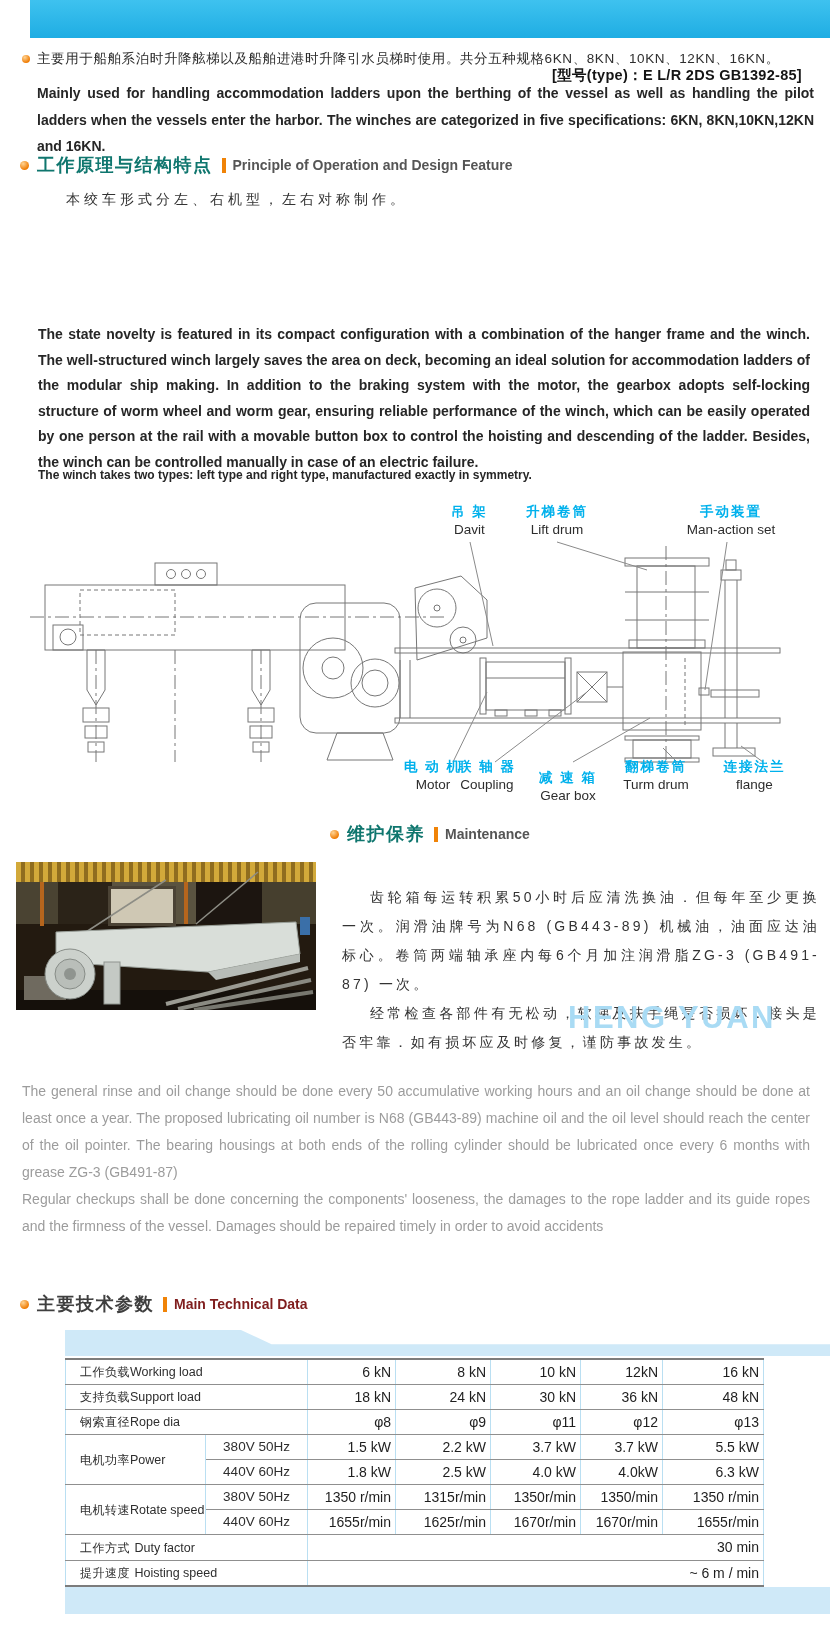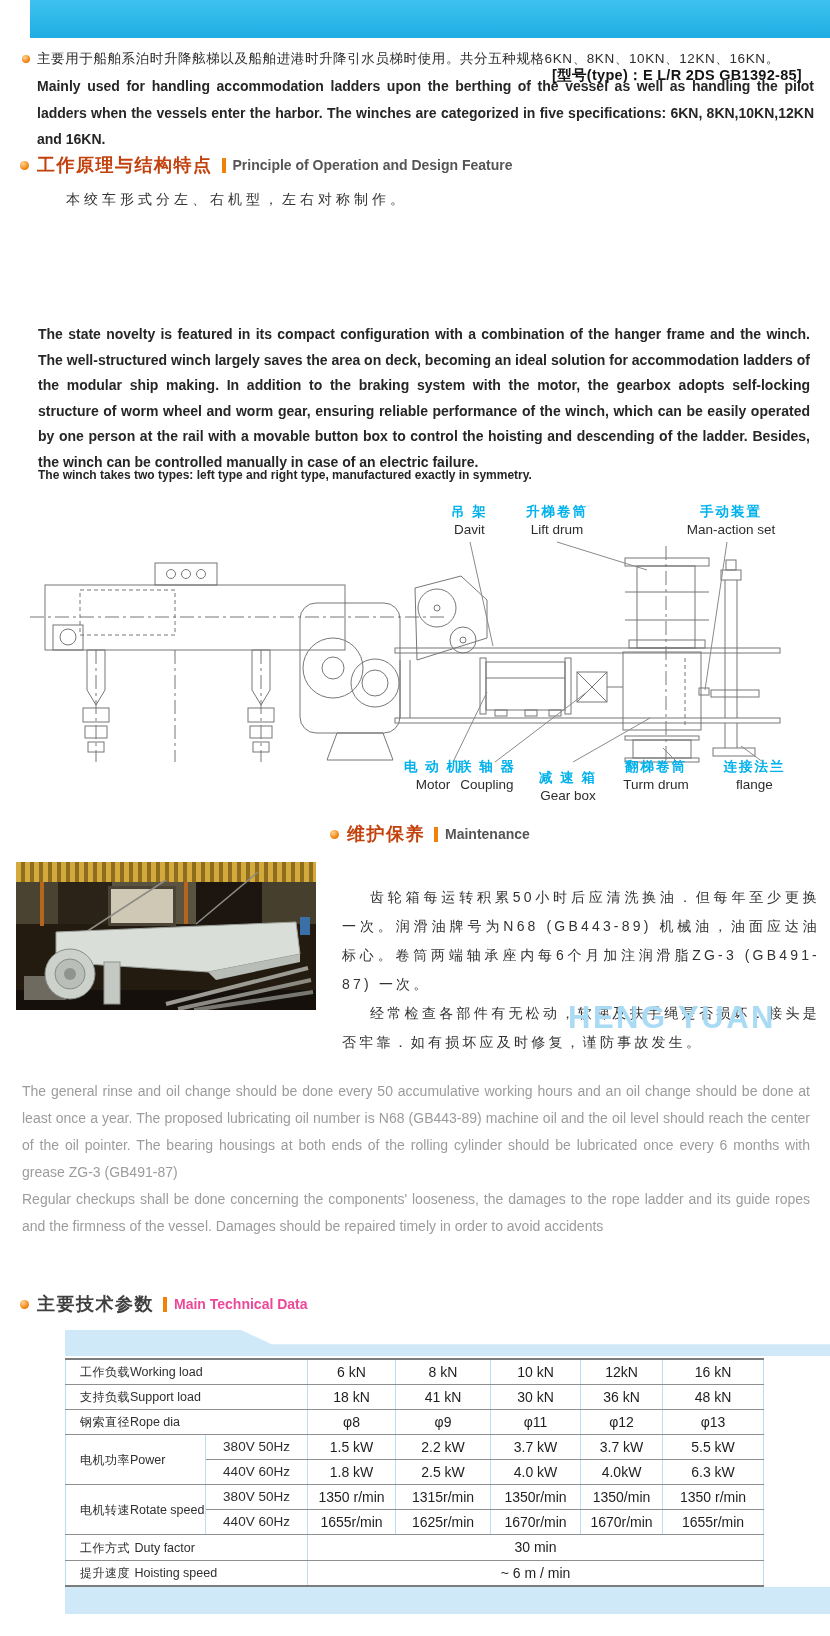--- a/index.html
+++ b/index.html
@@ -12,32 +12,32 @@
 
   .type-line { position:absolute; top:66px; right:28px; font-size:14.5px; font-weight:700;
                color:#141414; letter-spacing:.3px; }
 
   
   .bullet { display:inline-block; width:9px; height:9px; border-radius:50%;
             background:radial-gradient(circle at 35% 30%, #ffd494, #ef7c04 70%); vertical-align:middle; }
   .sec-heading { position:absolute; display:flex; align-items:center; }
   .sec-heading .bullet { margin-right:8px; }
   .sec-heading .zh { font-size:18px; font-weight:700; letter-spacing:1.5px; }
-  .zh-cyan { color:#c2410c; }
+  .zh-cyan { color:#0f766e; }
   .zh-dark { color:#3f3f3f; }
   .divbar { width:4px; height:15px; background:#f08307; margin:0 7px 0 9px; }
   .sec-heading .en { font-size:14px; font-weight:700; color:#555; }
-  .sec-heading .en-light { color:#ec4899; }
+  .sec-heading .en-light { color:#7f1d1d; }
 
   
   .intro { position:absolute; left:22px; top:50px; width:792px; }
   .intro .bullet { position:absolute; left:0; top:5px; width:8px; height:8px; }
   .intro .zh { padding-left:15px; font-size:13.5px; color:#2e2e2e; letter-spacing:.6px; }
   .intro .en { padding-left:15px; font-size:14px; font-weight:700; color:#262626;
-               line-height:26.5px; text-align:justify; margin-top:5px; }
+               line-height:26.5px; text-align:justify; margin-top:12px; }
 
   
   .principle-zh { position:absolute; left:38px; top:186px; width:774px; font-size:14px;
                   color:#333; line-height:27.5px; letter-spacing:4px; text-align:justify; }
   .principle-zh p { margin:0; text-indent:2em; }
   .principle-en { position:absolute; left:38px; top:322px; width:772px; font-size:14px;
                   font-weight:700; color:#262626; line-height:25.5px; text-align:justify; }
   .principle-en2 { position:absolute; left:38px; top:468px; width:772px; font-size:12px;
                   font-weight:700; color:#262626; }
 
@@ -81,21 +81,21 @@
               clip-path:polygon(0 0,23% 0,27% 55%,100% 55%,100% 100%,0 100%); }
   .band-bottom { position:absolute; left:65px; top:1587px; width:765px; height:27px; background:#cfe9f8; }
   .spec-table { position:absolute; left:65px; top:1358px; width:698px; border-collapse:collapse;
                 table-layout:fixed; border-top:2px solid #7c7c7c; border-bottom:2px solid #7c7c7c; }
   .spec-table td { border:1px solid #badff2; border-top:1px solid #8f8f8f; border-bottom:1px solid #8f8f8f;
                    padding:0 4px; overflow:hidden; white-space:nowrap; }
   .spec-table .lbl { padding-left:14px; }
   .lbl-zh { font-size:12px; color:#2e2e2e; letter-spacing:.5px; }
   .lbl-en { font-size:12.5px; color:#2e2e2e; }
   .cond { font-size:13.5px; color:#2e2e2e; text-align:center; }
-  .val { font-size:14px; color:#1e1e1e; text-align:center; }
+  .val { font-size:14px; color:#1e1e1e; text-align:right; }
   .h25 { height:25px; } .h26 { height:26px; }
 </style>
 </head>
 <body>
 
 <div class="page">
 
   <div class="topbar"></div>
 
   <div class="type-line">[型号(type)：E  L/R 2DS GB1392-85]</div>
@@ -307,21 +307,21 @@
         <td colspan="2" class="lbl"><span class="lbl-zh">工作负载</span><span class="lbl-en">Working load</span></td>
         <td class="val">6 kN</td>
         <td class="val">8 kN</td>
         <td class="val">10 kN</td>
         <td class="val">12kN</td>
         <td class="val">16 kN</td>
       </tr>
       <tr class="h25">
         <td colspan="2" class="lbl"><span class="lbl-zh">支持负载</span><span class="lbl-en">Support  load</span></td>
         <td class="val">18 kN</td>
-        <td class="val">41 kN</td>
+        <td class="val">24 kN</td>
         <td class="val">30 kN</td>
         <td class="val">36 kN</td>
         <td class="val">48 kN</td>
       </tr>
       <tr class="h25">
         <td colspan="2" class="lbl"><span class="lbl-zh">钢索直径</span><span class="lbl-en">Rope dia</span></td>
         <td class="val">φ8</td>
         <td class="val">φ9</td>
         <td class="val">φ11</td>
         <td class="val">φ12</td>

